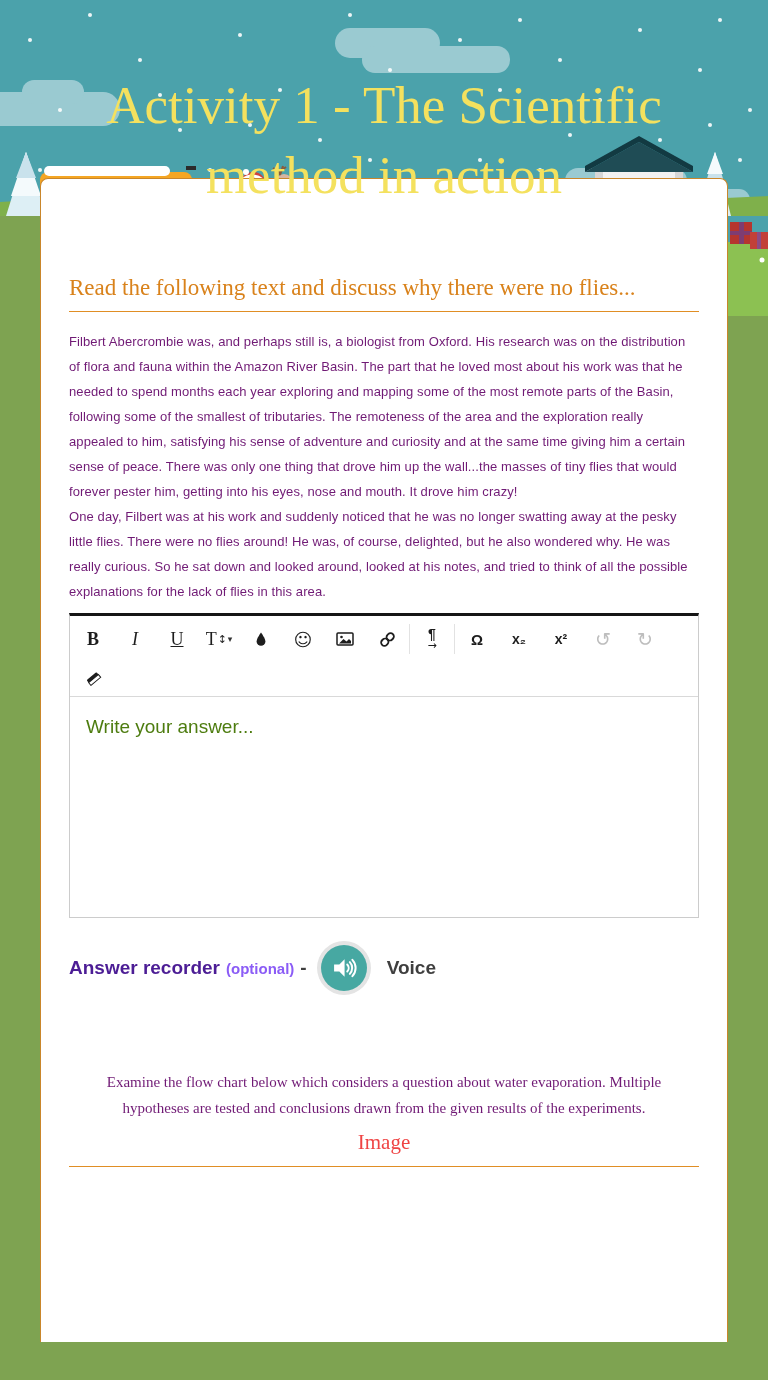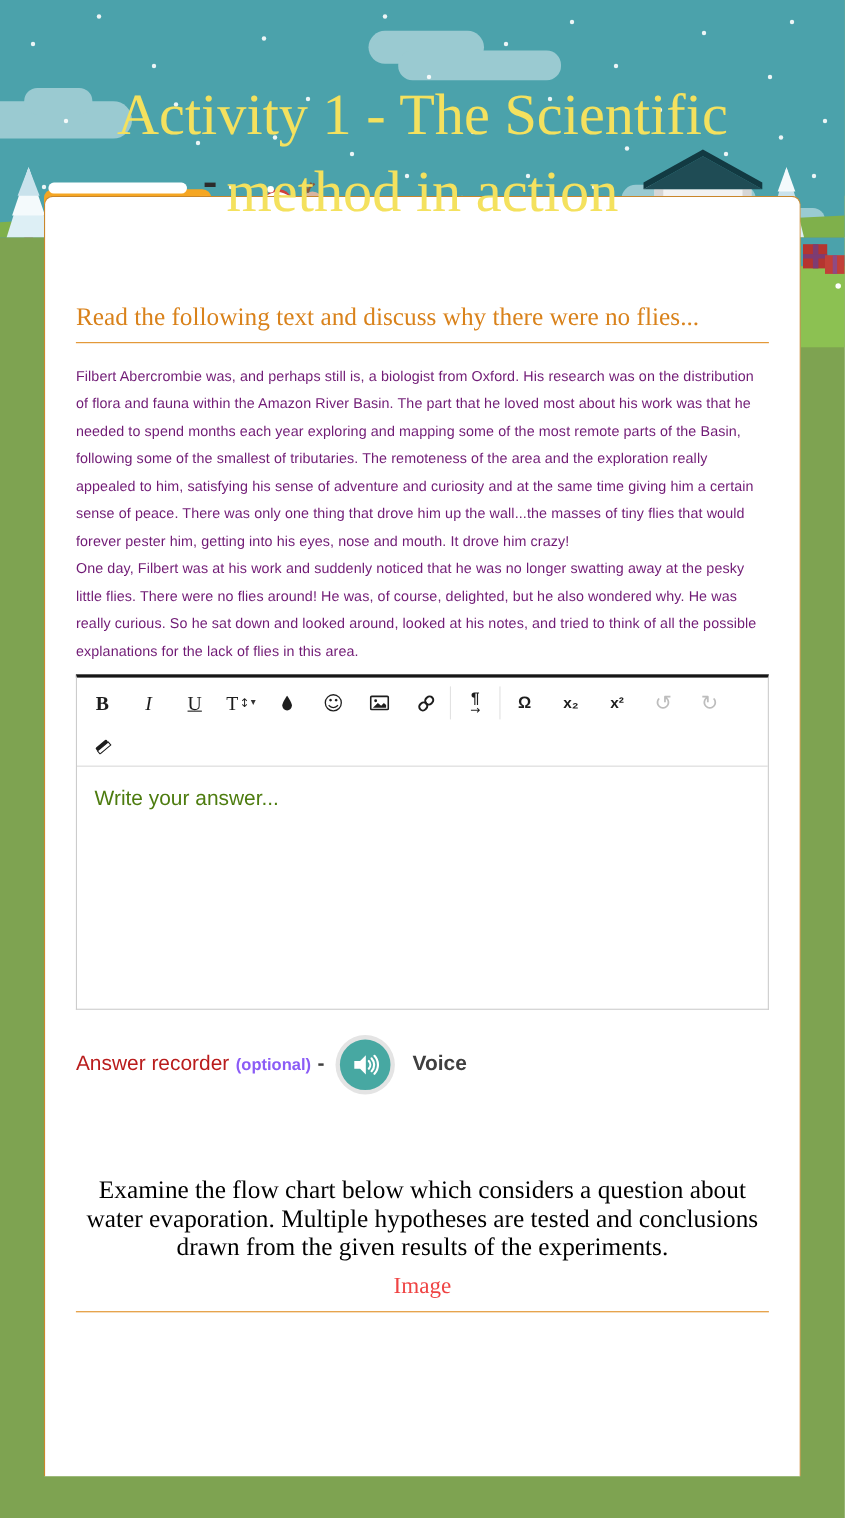--- a/index.html
+++ b/index.html
@@ -60,35 +60,35 @@
   .tb-btn.para .p-mark { font-family:"Liberation Sans", sans-serif; font-weight:700; font-size:14px; }
   .tb-btn.para .p-arrow { font-family:"DejaVu Sans", sans-serif; font-size:11px; margin-top:-1px; }
   .tb-btn.smiley { font-family:"DejaVu Sans", sans-serif; font-size:18px; }
   .tb-sep { width:1px; height:30px; background:#e2e2e2; margin:0 1px; }
   .editor-area {
     height:220px; padding:19px 16px; font-size:19px; color:#4d7c0f; cursor:text;
   }
 
   
   .recorder-row { display:flex; align-items:center; margin-top:27px; }
-  .rec-label { font-size:19px; font-weight:400; color:#b91c1c; }
+  .rec-label { font-size:19px; font-weight:700; color:#4c1d95; }
   .rec-optional { font-size:15px; font-weight:700; color:#8b5cf6; margin-left:6px; }
   .rec-dash { font-size:19px; font-weight:700; color:#3F3F3F; margin:0 10px 0 6px; }
   .voice-btn {
     width:46px; height:46px; border-radius:50%; background:#47A8A2; border:none;
     display:flex; align-items:center; justify-content:center; cursor:pointer;
     box-shadow:0 0 0 4px #e4e4e4; margin-left:4px;
   }
   .voice-label { font-size:19px; font-weight:700; color:#3F3F3F; margin-left:20px; }
 
   
   .q2 { margin-top:78px; text-align:center; }
   .q2-heading {
     font-family:"Liberation Serif", serif; font-weight:400;
-    font-size:23px; line-height:26px; color:#000000; padding:0 6px;
+    font-size:15px; line-height:26px; color:#701a75; padding:0 6px;
   }
   .image-link {
     display:inline-block; margin-top:9px;
     font-family:"Liberation Serif", serif; font-size:21px; color:#ef4444;
     text-decoration:none; cursor:pointer;
   }
   .q2 .hr-orange { margin:11px 0 0 0; }
 </style>
 </head>
 <body>

